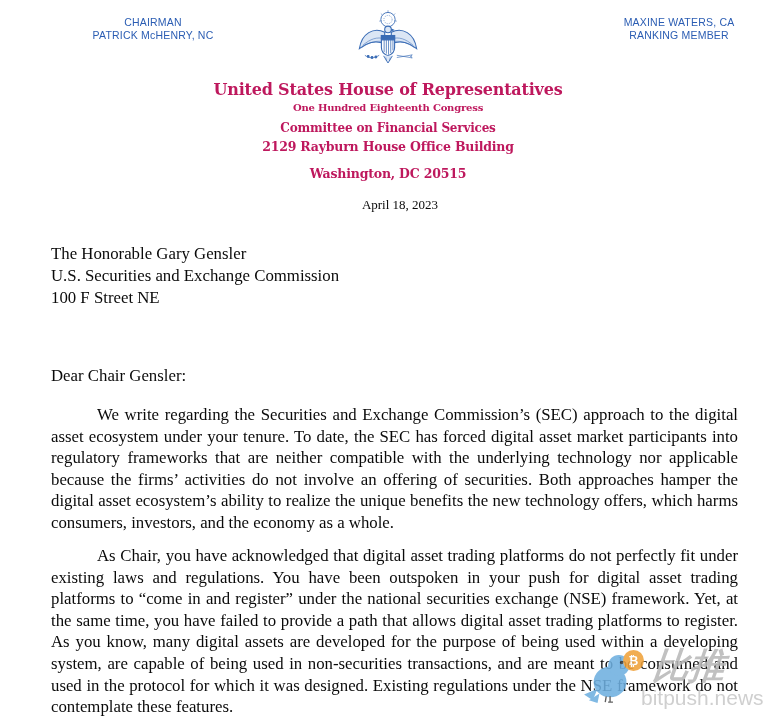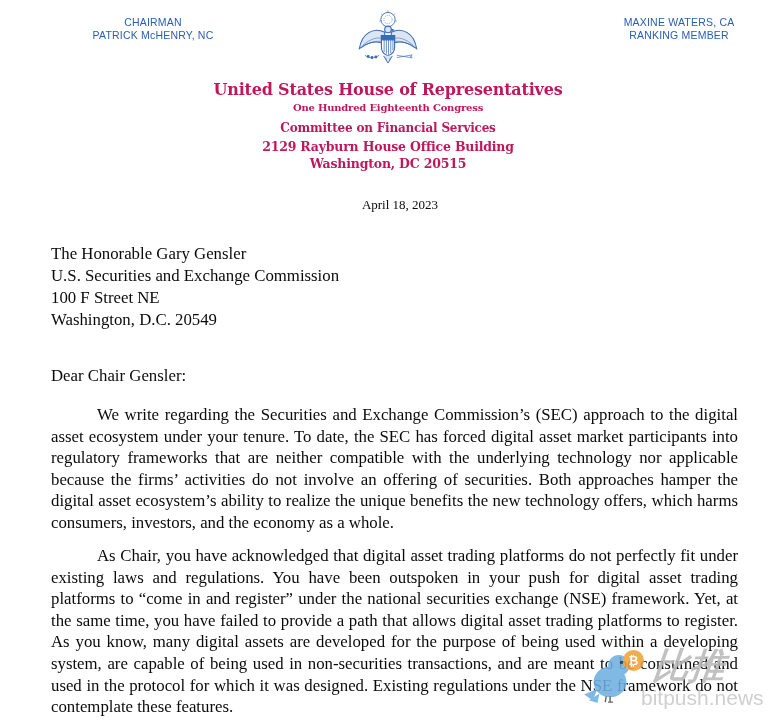--- a/index.html
+++ b/index.html
@@ -41,21 +41,21 @@
     width: 776px;
     text-align: center;
     color: #1d4fa1;
     font-family: "DejaVu Serif", serif;
     font-weight: 700;
     letter-spacing: -0.2px;
   }
   .lh-1 { font-size: 16px;   margin-bottom: 3px; }
   .lh-2 { font-size: 10px; margin-bottom: 8px; }
   .lh-3 { font-size: 12px; margin-bottom: 4px; }
-  .lh-4 { font-size: 12.5px; margin-bottom: 2px; }
+  .lh-4 { font-size: 12.5px; margin-bottom: 12px; }
   .lh-5 { font-size: 12.5px; }
 
   
   .date-line {
     position: absolute;
     top: 197px;
     left: 12px;
     width: 776px;
     text-align: center;
     font-size: 13px;
@@ -189,21 +189,20 @@
   <div class="lh-4">2129 Rayburn House Office Building</div>
   <div class="lh-5">Washington, DC 20515</div>
 </div>
 
 <div class="date-line">April 18, 2023</div>
 
 <div class="recipient">
   <div>The Honorable Gary Gensler</div>
   <div>U.S. Securities and Exchange Commission</div>
   <div>100 F Street NE</div>
-  <div>Washington, D.C. 20549</div>
 </div>
 
 <div class="salutation">Dear Chair Gensler:</div>
 
 <p class="body-para para-1">We write regarding the Securities and Exchange Commission’s (SEC) approach to the digital asset ecosystem under your tenure. To date, the SEC has forced digital asset market participants into regulatory frameworks that are neither compatible with the underlying technology nor applicable because the firms’ activities do not involve an offering of securities. Both approaches hamper the digital asset ecosystem’s ability to realize the unique benefits the new technology offers, which harms consumers, investors, and the economy as a whole.</p>
 <p class="body-para para-2">As Chair, you have acknowledged that digital asset trading platforms do not perfectly fit under existing laws and regulations. You have been outspoken in your push for digital asset trading platforms to “come in and register” under the national securities exchange (NSE) framework. Yet, at the same time, you have failed to provide a path that allows digital asset trading platforms to register. As you know, many digital assets are developed for the purpose of being used within a developing system, are capable of being used in non-securities transactions, and are meant to be consumed and used in the protocol for which it was designed. Existing regulations under the NSE framework do not contemplate these features.</p>
 
 <div class="watermark">
   <svg class="wm-bird" viewBox="0 0 60 56">
     <polygon points="1,44 15,38 10,50" fill="#6fb0e0"></polygon>

